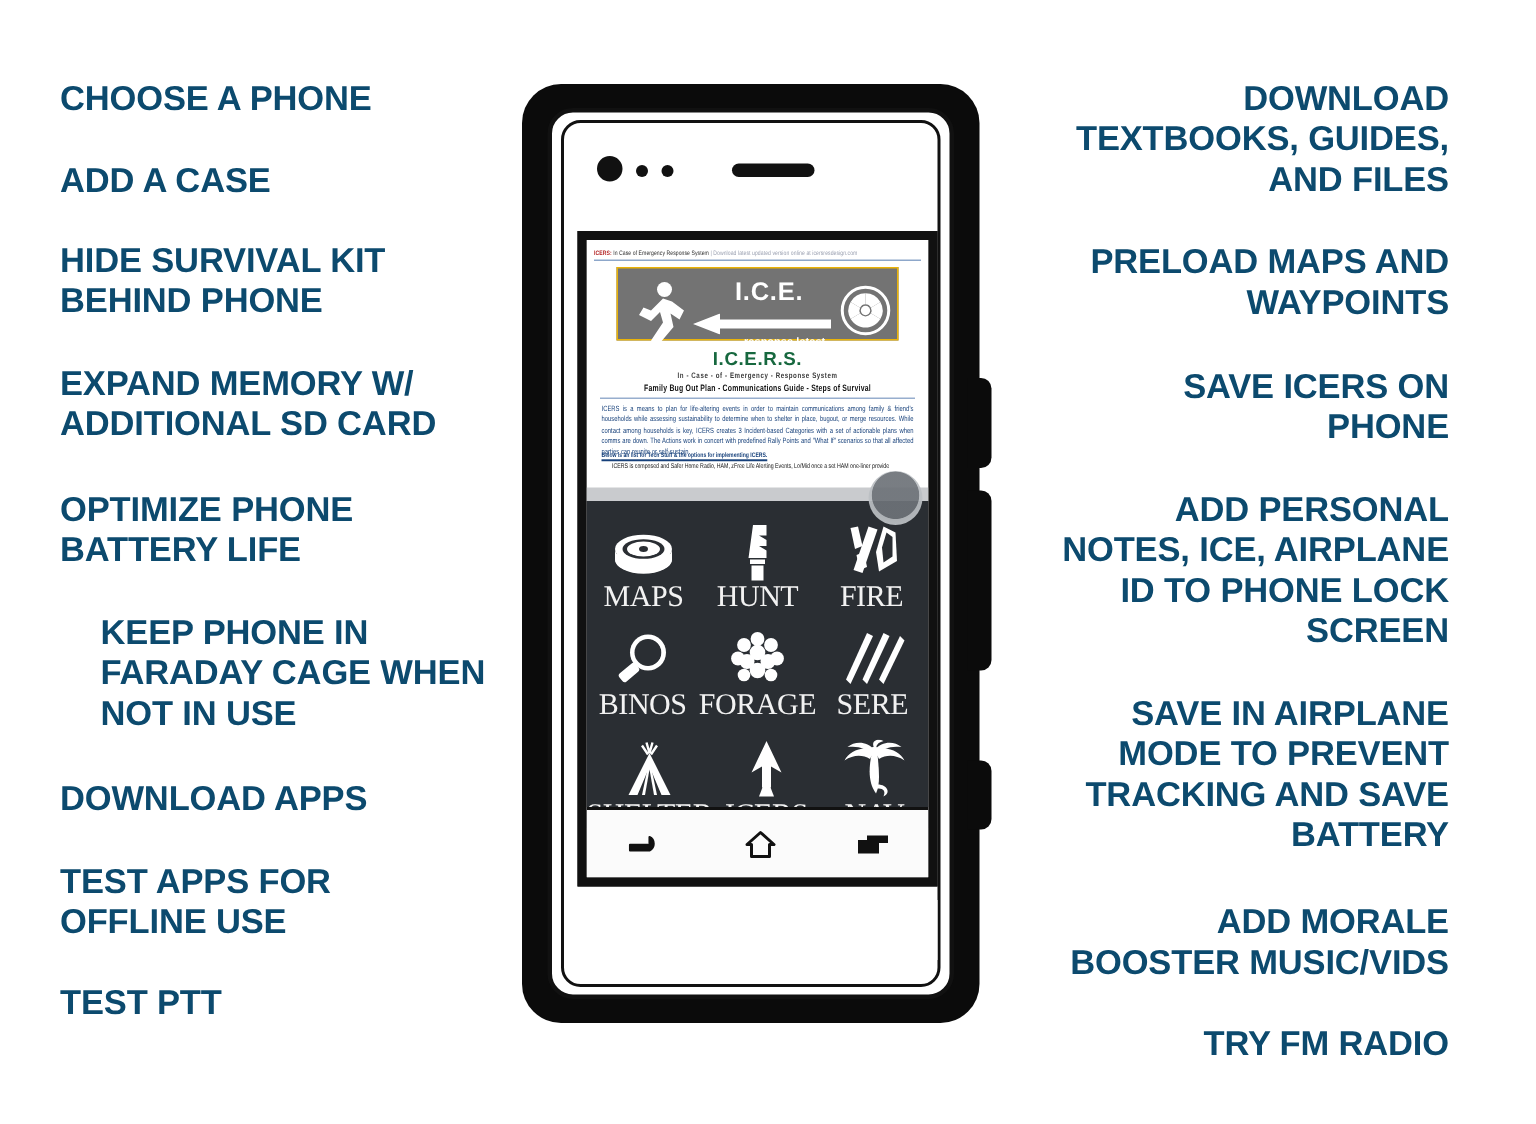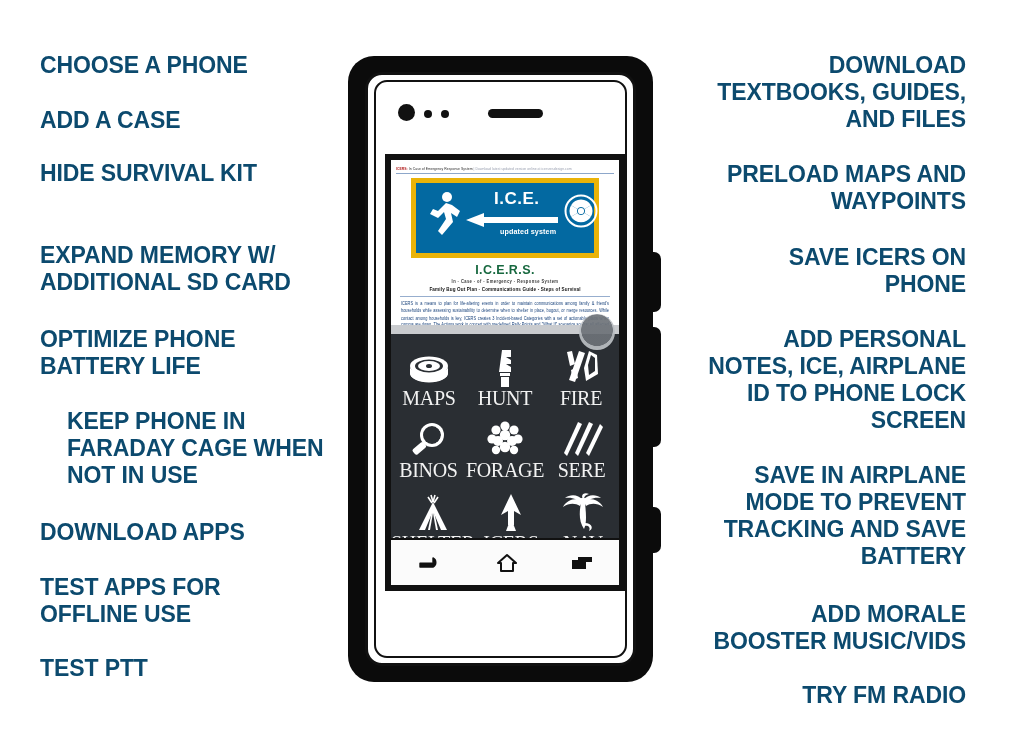--- a/index.html
+++ b/index.html
@@ -71,22 +71,22 @@
   
   .webpage{position:absolute;left:0;top:0;width:100%;height:174px;background:#fff;
     padding:6px 5px 0 5px;box-sizing:border-box;}
   .wp-topline{font-size:3.4px;line-height:4.6px;color:#2b2b2b;white-space:nowrap;
     letter-spacing:.05px;transform:scaleY(1.25);transform-origin:left top;}
   .wp-topline b{color:#b11b1b;}
   .wp-topline i{color:#9aa0b0;font-style:normal;}
   .wp-hr{height:1px;background:#2f5e9e;margin:2px 0 4px 0;opacity:.55;}
 
   .ice-banner{
-    margin:0 auto;width:188px;height:80px;background:#0369a1;
-    position:relative;border:5px solid #eab308;box-sizing:border-box;
+    margin:0 auto;width:188px;height:49px;background:#737373;
+    position:relative;border:1px solid #eab308;box-sizing:border-box;
   }
   .runner{position:absolute;left:10px;top:8px;width:36px;height:48px;}
   .ice-text{position:absolute;left:78px;top:6px;color:#fff;font-weight:bold;
     font-size:17px;letter-spacing:.5px;font-family:"Liberation Sans",sans-serif;}
   .arrow-wrap{position:absolute;left:50px;top:30px;width:92px;height:14px;}
   .rs-text{position:absolute;left:84px;top:44px;color:#fff;font-size:7.2px;
     font-weight:bold;letter-spacing:.1px;}
   .radi{position:absolute;left:148px;top:11px;width:34px;height:34px;}
 
   .wp-h1{text-align:center;color:#17683f;font-weight:bold;font-size:12.5px;
@@ -138,20 +138,21 @@
 
   <div class="col col-left" id="leftCol">
       <p class="tip" style="position: absolute; top: 52px; left: 0px; width: 320px;">
         <span class="ln">CHOOSE A PHONE</span>
       </p>
       <p class="tip" style="position: absolute; top: 107px; left: 0px; width: 320px;">
         <span class="ln">ADD A CASE</span>
       </p>
       <p class="tip" style="position: absolute; top: 160px; left: 0px; width: 320px;">
         <span class="ln">HIDE SURVIVAL KIT</span>
+        <span class="ln">BEHIND PHONE</span>
       </p>
       <p class="tip" style="position: absolute; top: 242px; left: 0px; width: 320px;">
         <span class="ln">EXPAND MEMORY W/</span>
         <span class="ln">ADDITIONAL SD CARD</span>
       </p>
       <p class="tip" style="position: absolute; top: 326px; left: 0px; width: 320px;">
         <span class="ln">OPTIMIZE PHONE</span>
         <span class="ln">BATTERY LIFE</span>
       </p>
       <p class="tip" style="position: absolute; top: 408px; left: 0px; width: 320px; margin-left: 27px;">
@@ -239,21 +240,21 @@
               <circle cx="21" cy="6" r="5" fill="#fff"></circle>
               <path d="M20 12 L12 20 L7 18 L4 23 L12 27 L18 21 L20 28 L12 40 L16 44 L27 31 L25 22 L31 26 L34 20 L26 14 Z" fill="#fff"></path>
             </svg>
 
             <div class="ice-text">I.C.E.</div>
 
             <svg class="arrow-wrap" viewBox="0 0 92 14">
               <path d="M0 7 L18 0 L18 4 L92 4 L92 10 L18 10 L18 14 Z" fill="#fff"></path>
             </svg>
 
-            <div class="rs-text">updated system</div>
+            <div class="rs-text">response latest</div>
 
             <svg class="radi" viewBox="0 0 34 34">
               <circle cx="17" cy="17" r="15.5" fill="none" stroke="#fff" stroke-width="2"></circle>
               <circle cx="17" cy="17" r="3.1" fill="#fff"></circle>
               <path d="M17 5.5 A11.5 11.5 0 0 1 26.9 11.3 L20.6 15.1 A4.2 4.2 0 0 0 17 12.9 Z" fill="#fff"></path>
               <path d="M26.9 11.3 A11.5 11.5 0 0 1 26.9 22.7 L20.6 18.9 A4.2 4.2 0 0 0 20.6 15.1 Z" fill="#fff"></path>
               <path d="M26.9 22.7 A11.5 11.5 0 0 1 7.1 22.7 L13.4 18.9 A4.2 4.2 0 0 0 20.6 18.9 Z" fill="#fff"></path>
               <path d="M7.1 22.7 A11.5 11.5 0 0 1 7.1 11.3 L13.4 15.1 A4.2 4.2 0 0 0 13.4 18.9 Z" fill="#fff"></path>
               <path d="M7.1 11.3 A11.5 11.5 0 0 1 17 5.5 L17 12.9 A4.2 4.2 0 0 0 13.4 15.1 Z" fill="#fff"></path>
             </svg>

